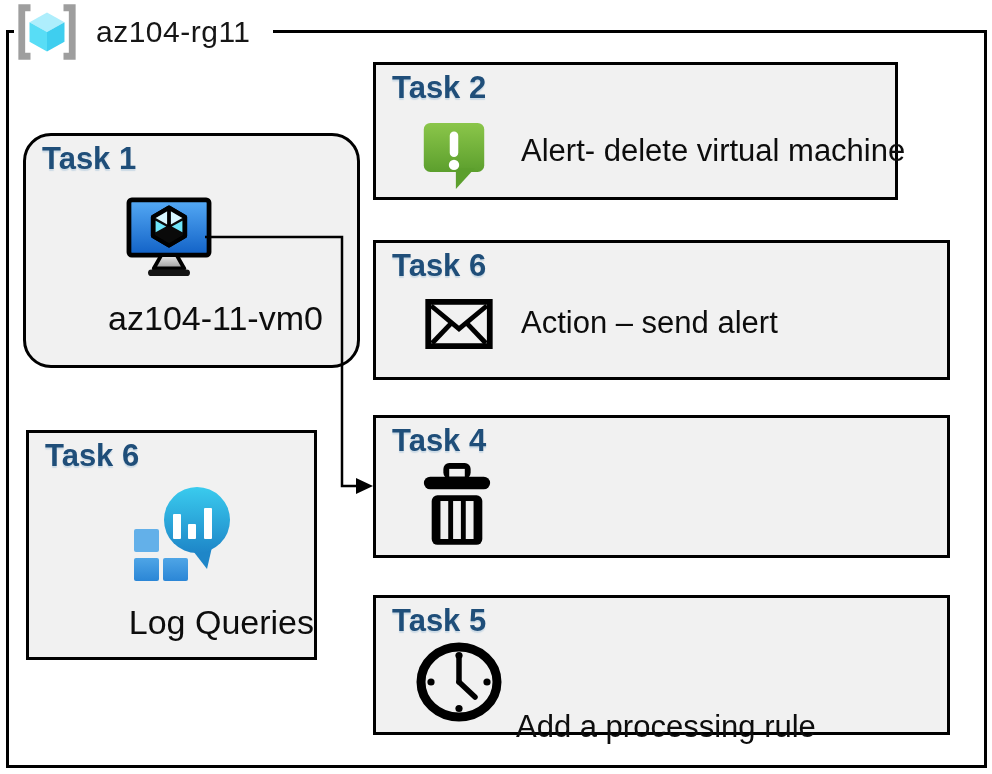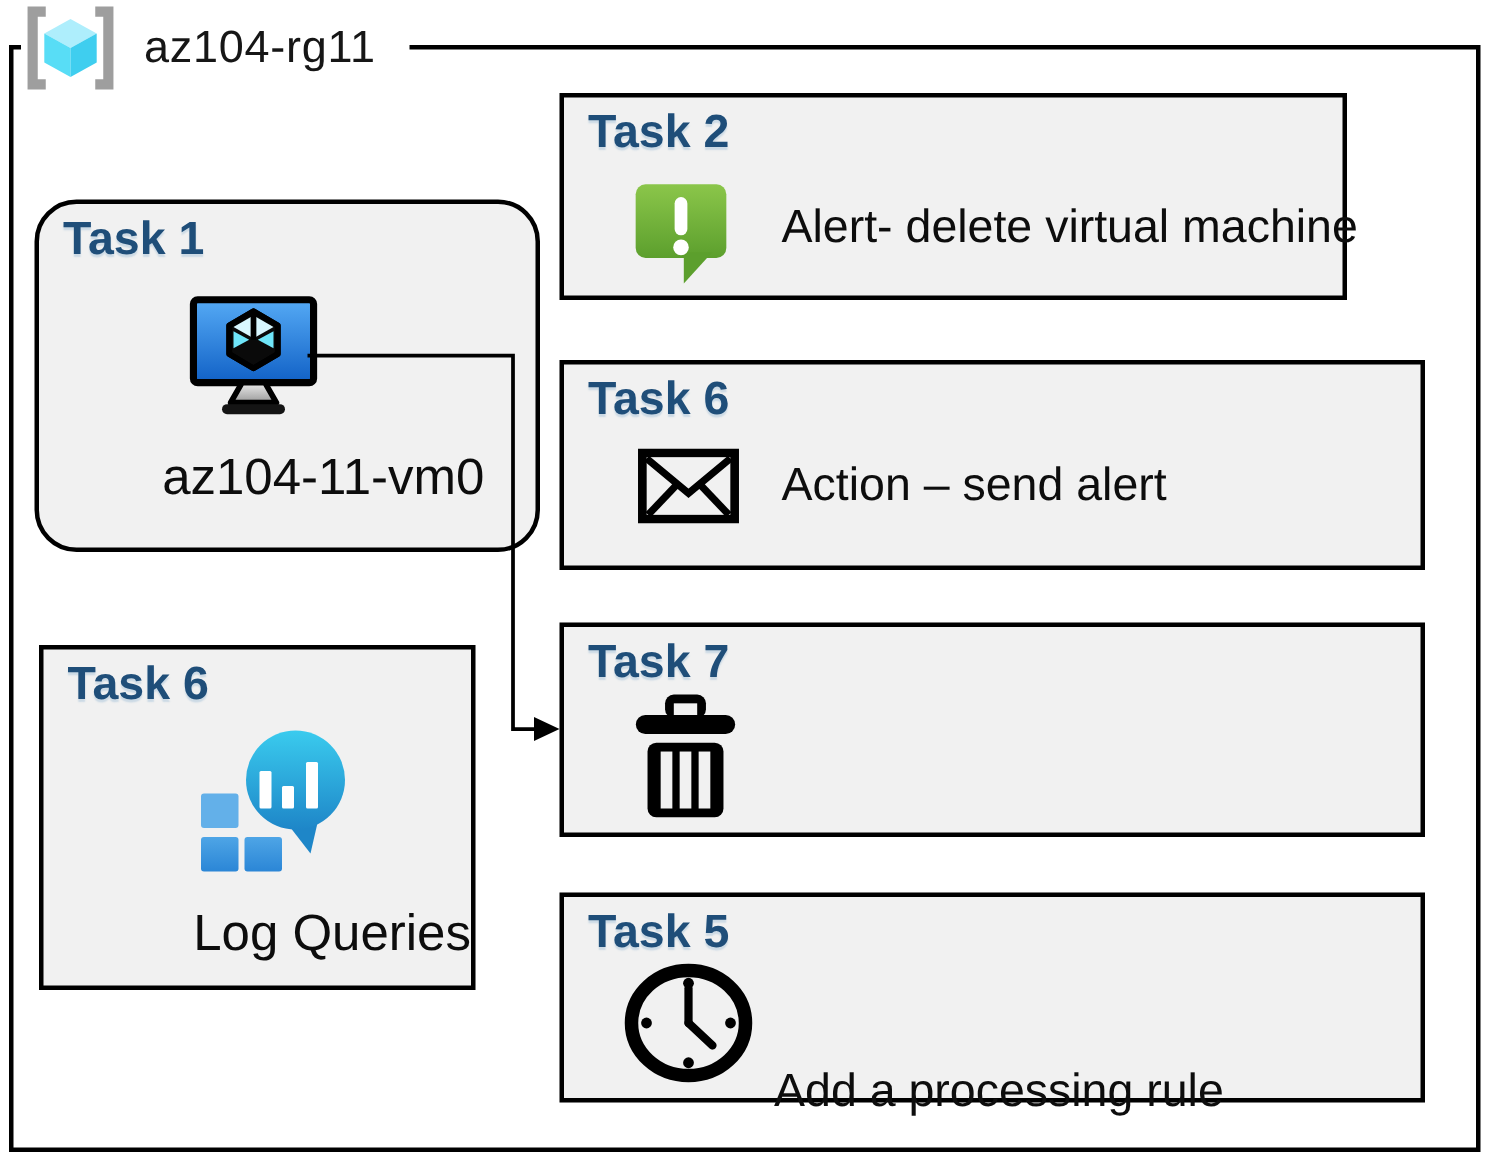--- a/index.html
+++ b/index.html
@@ -145,21 +145,21 @@
     <svg class="icon" style="left:49px; top:56px;" width="68" height="50" viewBox="0 0 70 52">
       <rect x="3" y="3" width="64" height="46" fill="none" stroke="#000" stroke-width="6"></rect>
       <path d="M6,7 L35,31 L64,7" fill="none" stroke="#000" stroke-width="5"></path>
       <path d="M7,46 L27,25" fill="none" stroke="#000" stroke-width="5"></path>
       <path d="M63,46 L43,25" fill="none" stroke="#000" stroke-width="5"></path>
     </svg>
     <div class="item-label" style="left:145px; top:80px;">Action – send alert</div>
   </div>
 
   <div class="task-box" id="task4">
-    <div class="task-title">Task 7</div>
+    <div class="task-title">Task 4</div>
     <svg class="icon" style="left:44px; top:38px;" width="74" height="92" viewBox="0 0 76 92">
       <rect x="24" y="6" width="28" height="16" rx="6" fill="#000"></rect>
       <rect x="30" y="12" width="16" height="8" fill="#F1F1F1"></rect>
       <rect x="4" y="20" width="68" height="13" rx="6.5" fill="#000"></rect>
       <rect x="12" y="39" width="52" height="51" rx="6" fill="#000"></rect>
       <rect x="21" y="45" width="8" height="39" fill="#F1F1F1"></rect>
       <rect x="34" y="45" width="8" height="39" fill="#F1F1F1"></rect>
       <rect x="47" y="45" width="8" height="39" fill="#F1F1F1"></rect>
     </svg>
   </div>

